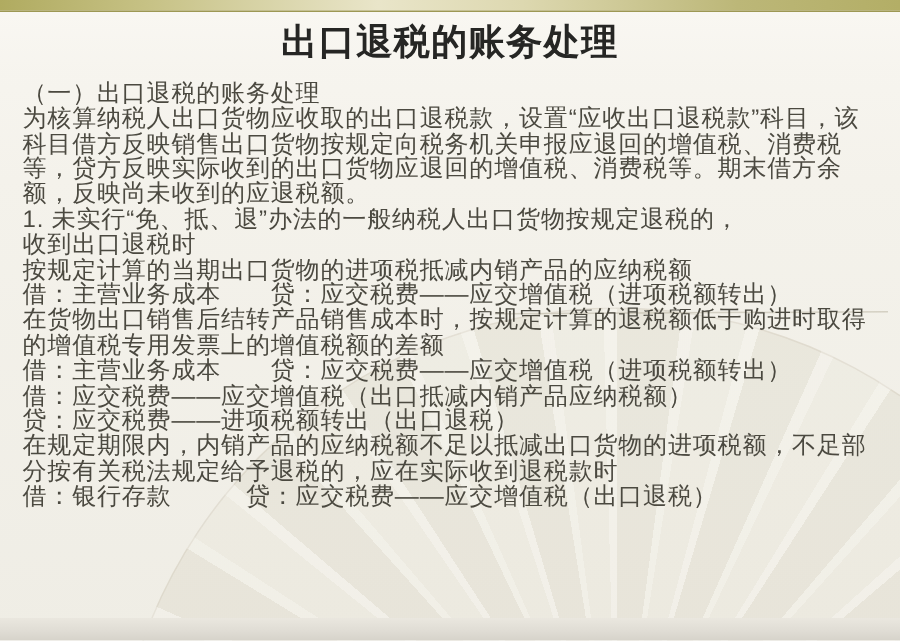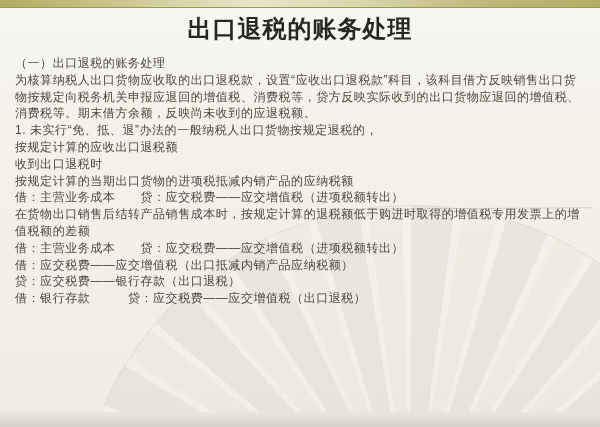--- a/index.html
+++ b/index.html
@@ -71,21 +71,21 @@
     z-index: 1;
   }
 
   .body-text {
     position: absolute;
     top: 55px; left: 15px; right: 13px;
     z-index: 2;
   }
   .body-text p {
     margin: 0;
-    font-size: 12px;
+    font-size: 16px;
     line-height: 16.8px;
     letter-spacing: 0.55px;
     color: #4b4940;
     word-break: break-all;
   }
 
   .bottom-strip {
     position: absolute;
     bottom: 0; left: 0;
     width: 100%;
@@ -105,26 +105,26 @@
 
   <h1 class="slide-title">出口退税的账务处理</h1>
 
   <div class="fan-watermark"></div>
   <div class="edge-line"></div>
 
   <div class="body-text">
     <p>（一）出口退税的账务处理</p>
     <p>为核算纳税人出口货物应收取的出口退税款，设置“应收出口退税款”科目，该科目借方反映销售出口货物按规定向税务机关申报应退回的增值税、消费税等，贷方反映实际收到的出口货物应退回的增值税、消费税等。期末借方余额，反映尚未收到的应退税额。</p>
     <p>1. 未实行“免、抵、退”办法的一般纳税人出口货物按规定退税的，</p>
-    <p>按规定计算的应收出口退税额</p>
     <p>收到出口退税时</p>
     <p>按规定计算的当期出口货物的进项税抵减内销产品的应纳税额</p>
     <p>借：主营业务成本　　贷：应交税费——应交增值税（进项税额转出）</p>
     <p>在货物出口销售后结转产品销售成本时，按规定计算的退税额低于购进时取得的增值税专用发票上的增值税额的差额</p>
     <p>借：主营业务成本　　贷：应交税费——应交增值税（进项税额转出）</p>
     <p>借：应交税费——应交增值税（出口抵减内销产品应纳税额）</p>
-    <p>贷：应交税费——银行存款（出口退税）</p>
+    <p>贷：应交税费——进项税额转出（出口退税）</p>
+    <p>在规定期限内，内销产品的应纳税额不足以抵减出口货物的进项税额，不足部分按有关税法规定给予退税的，应在实际收到退税款时</p>
     <p>借：银行存款　　　贷：应交税费——应交增值税（出口退税）</p>
   </div>
 
   <div class="bottom-strip"></div>
 
 </div>
 
 </body></html>

